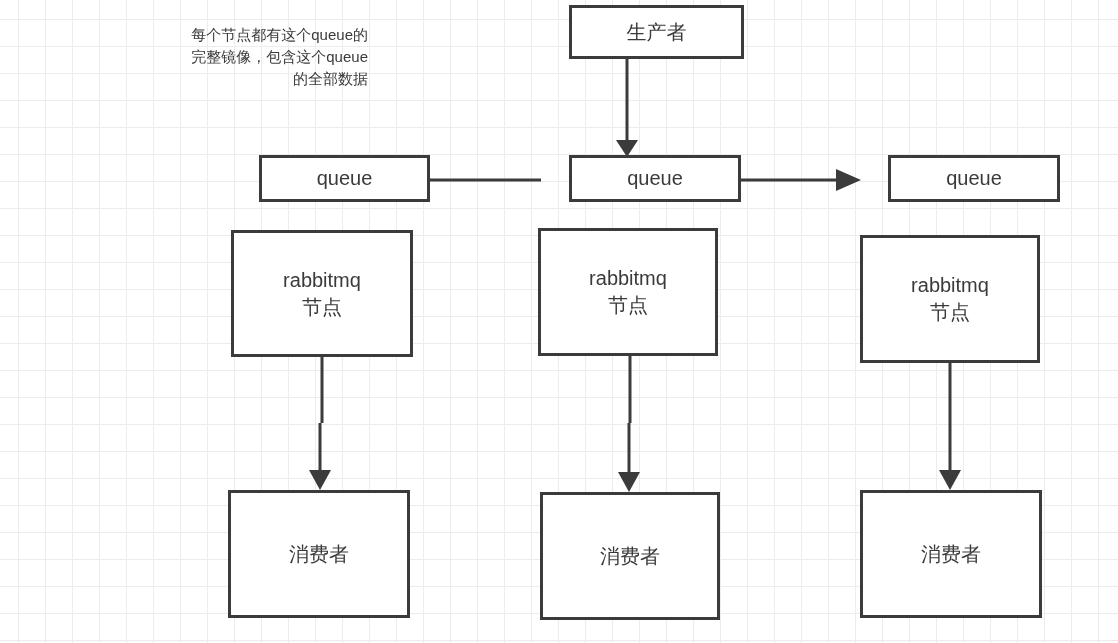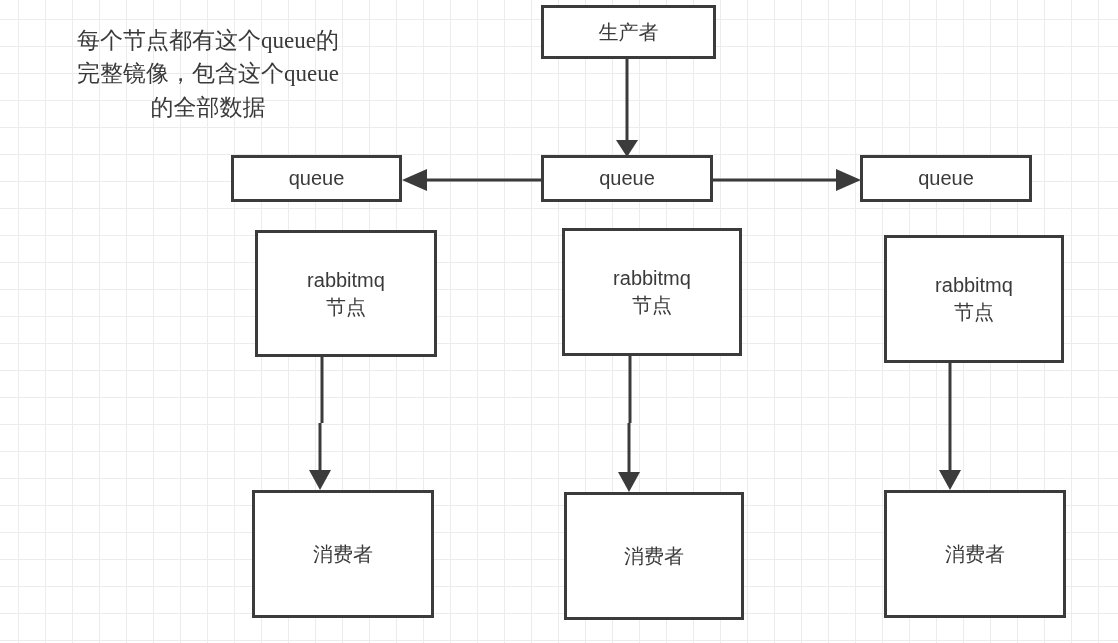--- a/index.html
+++ b/index.html
@@ -35,33 +35,32 @@
     color: #3a3a3a;
     line-height: 1.35;
     z-index: 3;
   }
 
   .node .label {
     display: block;
     white-space: pre-line;
   }
 
-  .node.small { font-size: 20px; }
-  .node.big   { font-size: 20px; margin-left: 24px; }
+  .node.small { font-size: 20px; margin-left: 28px; }
+  .node.big   { font-size: 20px; }
 
   
   .annotation {
     position: absolute;
     color: #3a3a3a;
-    font-size: 23px;
+    font-size: 15px;
     line-height: 1.45;
-    text-align: center;
+    text-align: right;
     white-space: pre-line;
     z-index: 4;
-    font-family: Liberation Serif, serif;
   }
 
   
   #wires {
     position: absolute;
     left: 0;
     top: 0;
     width: 1118px;
     height: 643px;
     z-index: 2;

